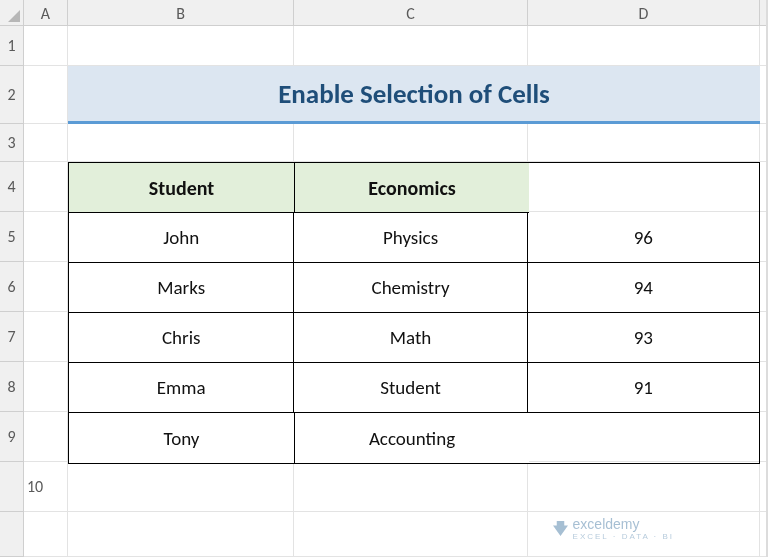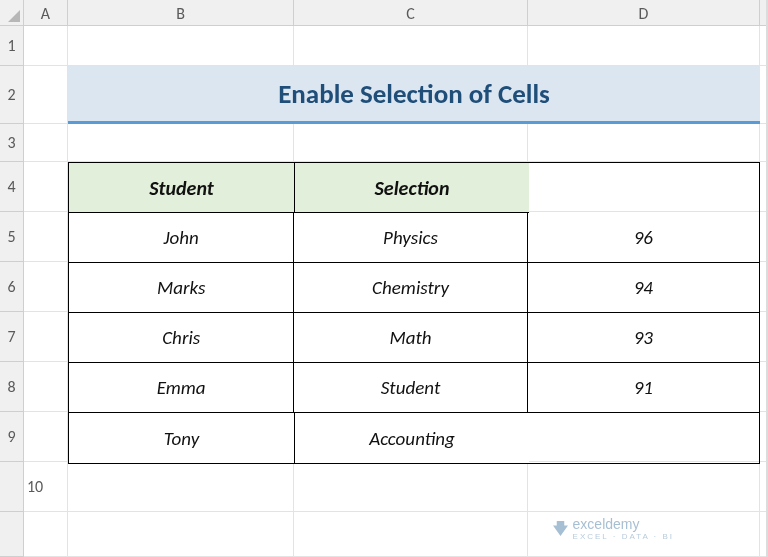--- a/index.html
+++ b/index.html
@@ -97,21 +97,20 @@
   .dt-row { display: flex; }
   .dt-cell {
     display: flex;
     align-items: center;
     justify-content: center;
     border-right: 1px solid #000;
     border-bottom: 1px solid #000;
     font-size: 19px;
     color: #111;
     background: #fff;
-    font-style: italic;
   }
   .dt-row:last-child .dt-cell { border-bottom: none; }
   .dt-cell:last-child { border-right: none; }
   .dt-head {
     background: #e2efda;
     font-weight: bold;
     font-size: 20px;
   }
   .watermark {
     position: absolute;
@@ -250,21 +249,21 @@
       </div>
     </div>
 
   <div class="title-merge" id="titleMerge" style="left: 44px; top: 40px; width: 692px; height: 58px;">
     <span>Enable Selection of Cells</span>
   </div>
 
   <div class="data-table" id="dataTable" style="left: 44px; top: 136px; width: 692px;">
       <div class="dt-row">
         <div class="dt-cell dt-head" style="width: 226px; height: 50px;">Student</div>
-        <div class="dt-cell dt-head" style="width: 234px; height: 50px;">Selection</div>
+        <div class="dt-cell dt-head" style="width: 234px; height: 50px;">Economics</div>
       </div>
       <div class="dt-row">
         <div class="dt-cell" style="width: 226px; height: 50px;">John</div>
         <div class="dt-cell" style="width: 234px; height: 50px;">Physics</div>
         <div class="dt-cell" style="width: 232px; height: 50px;">96</div>
       </div>
       <div class="dt-row">
         <div class="dt-cell" style="width: 226px; height: 50px;">Marks</div>
         <div class="dt-cell" style="width: 234px; height: 50px;">Chemistry</div>
         <div class="dt-cell" style="width: 232px; height: 50px;">94</div>

